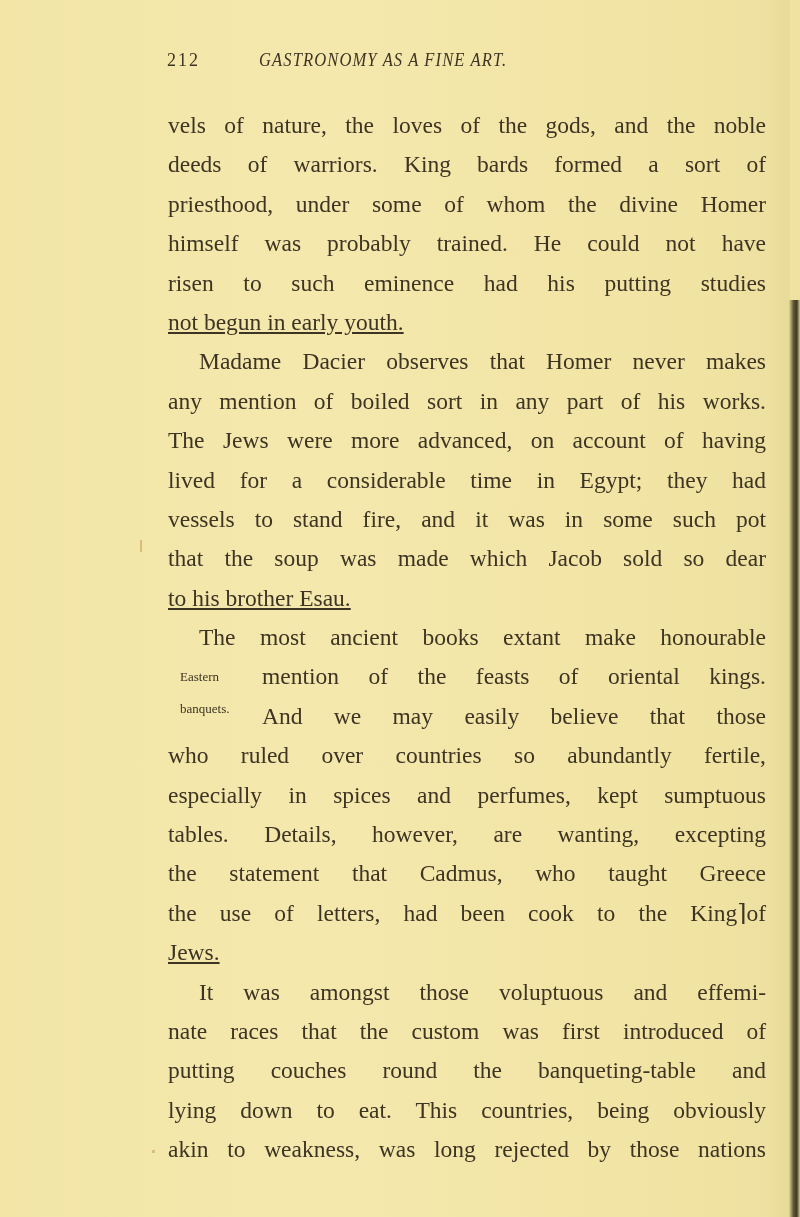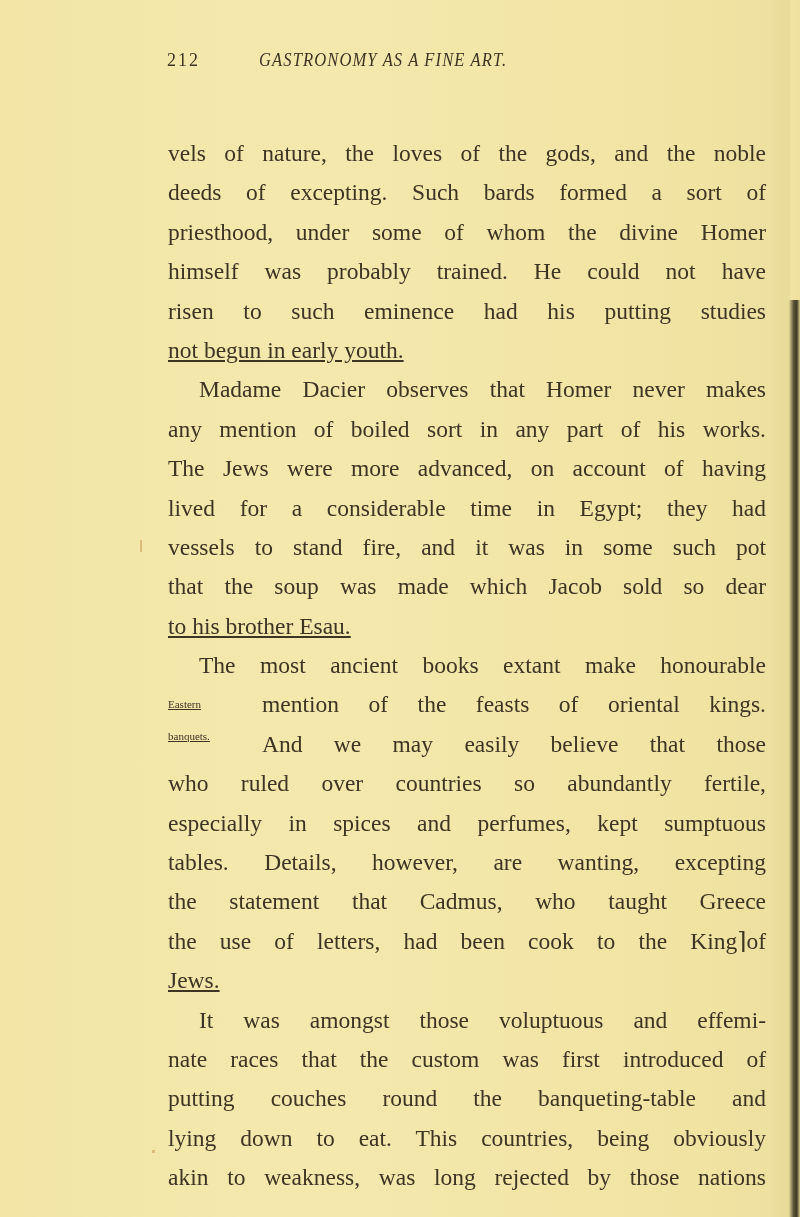--- a/index.html
+++ b/index.html
@@ -45,21 +45,20 @@
       font-style: italic;
       letter-spacing: 1.2px;
       transform: scaleX(0.92);
       transform-origin: left;
     }
     .body-text {
       position: absolute;
       top: 106px;
       left: 168px;
       width: 598px;
-      margin-top: 28px;
     }
     .line {
       height: 39.4px;
       line-height: 39.4px;
       font-size: 23.5px;
       white-space: nowrap;
       text-align: justify;
       text-align-last: justify;
       position: relative;
     }
@@ -71,24 +70,23 @@
       padding-left: 31px;
     }
     .line.with-note {
       padding-left: 94px;
       box-sizing: border-box;
       width: 598px;
       margin-left: 0;
     }
     .note-inline {
       position: absolute;
-      left: 0;
-      font-size: 11px;
+      left: 12px;
+      font-size: 13px;
       top: 0;
-      text-decoration: underline;
     }
     .line.with-note .content {
       display: block;
       text-align: justify;
       text-align-last: justify;
     }
     .flaw {
       position: absolute;
       width: 2px;
       height: 10px;
@@ -103,21 +101,21 @@
 
 <div class="header">
   <span class="page-number">212</span>
   <span class="running-title">GASTRONOMY AS A FINE ART.</span>
 </div>
 
 <div class="body-text">
 
   <div>
     <div class="line">vels of nature, the loves of the gods, and the noble</div>
-    <div class="line">deeds of excepting. Such bards formed a sort of</div>
+    <div class="line">deeds of warriors. King bards formed a sort of</div>
     <div class="line">priesthood, under some of whom the divine Homer</div>
     <div class="line">himself was probably trained. He could not have</div>
     <div class="line">risen to such eminence had his putting studies</div>
     <div class="line last">not begun in early youth.</div>
   </div>
 
   <div>
     <div class="line indent">Madame Dacier observes that Homer never makes</div>
     <div class="line">any mention of boiled sort in any part of his works.</div>
     <div class="line">The Jews were more advanced, on account of having</div>

